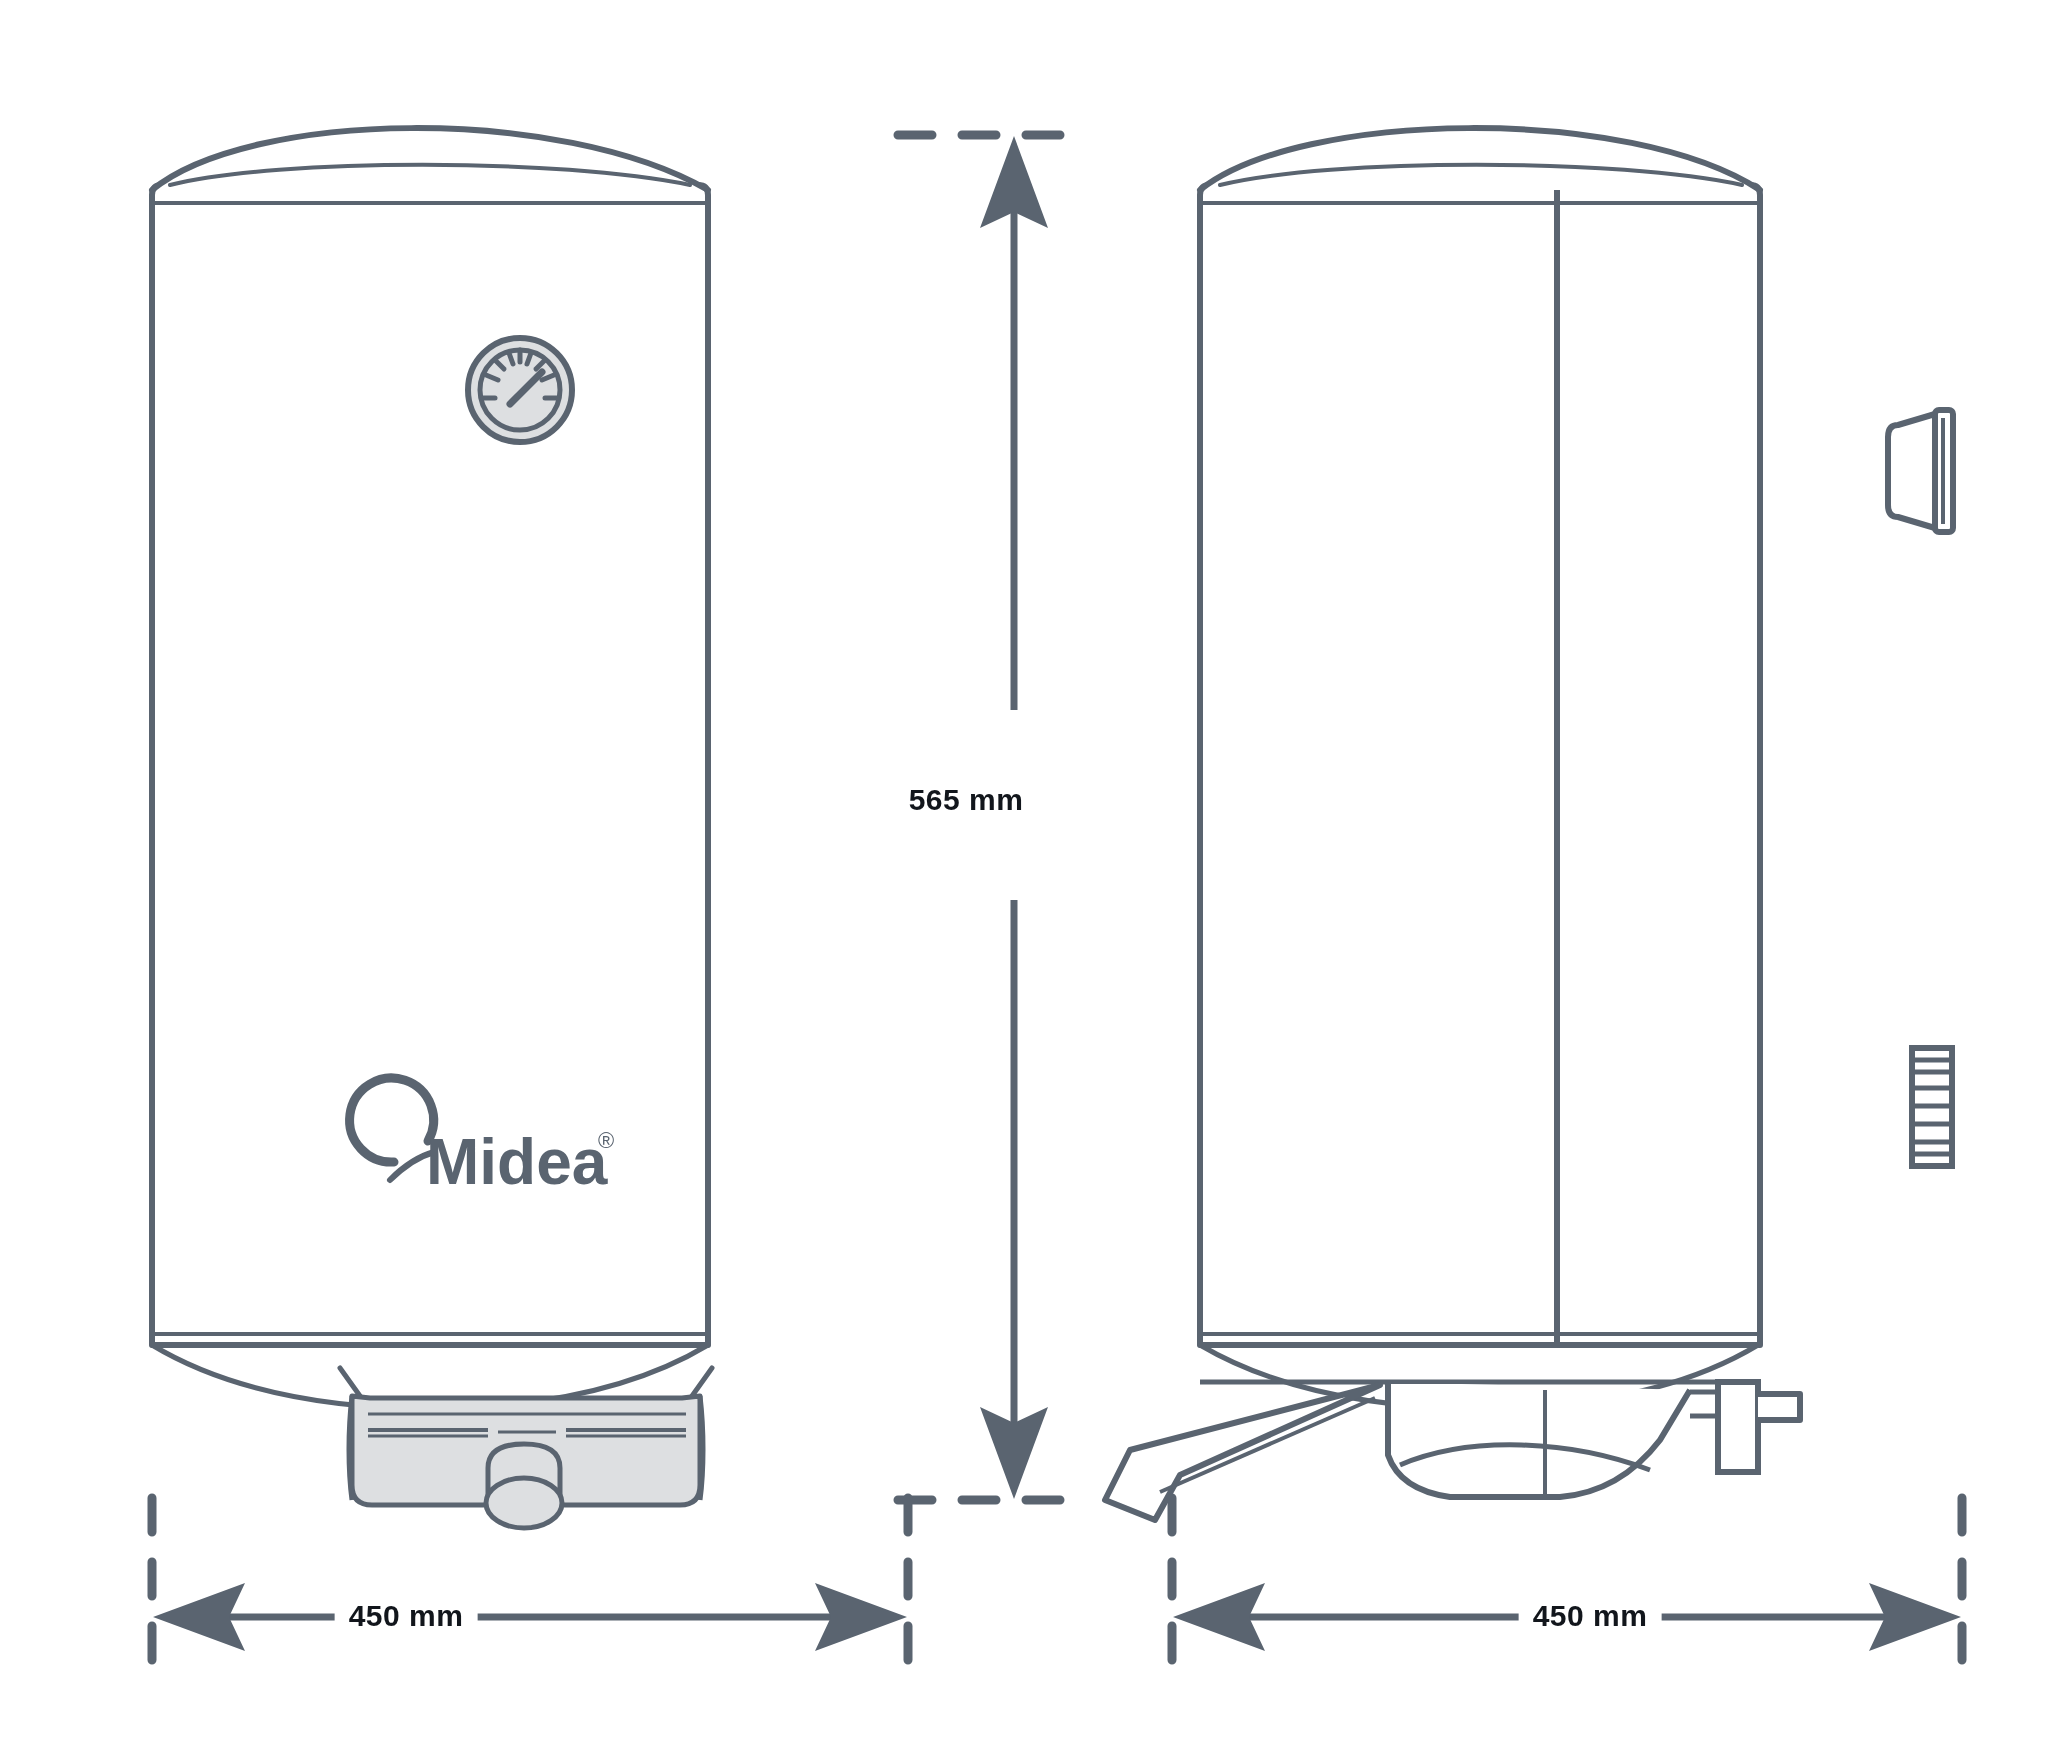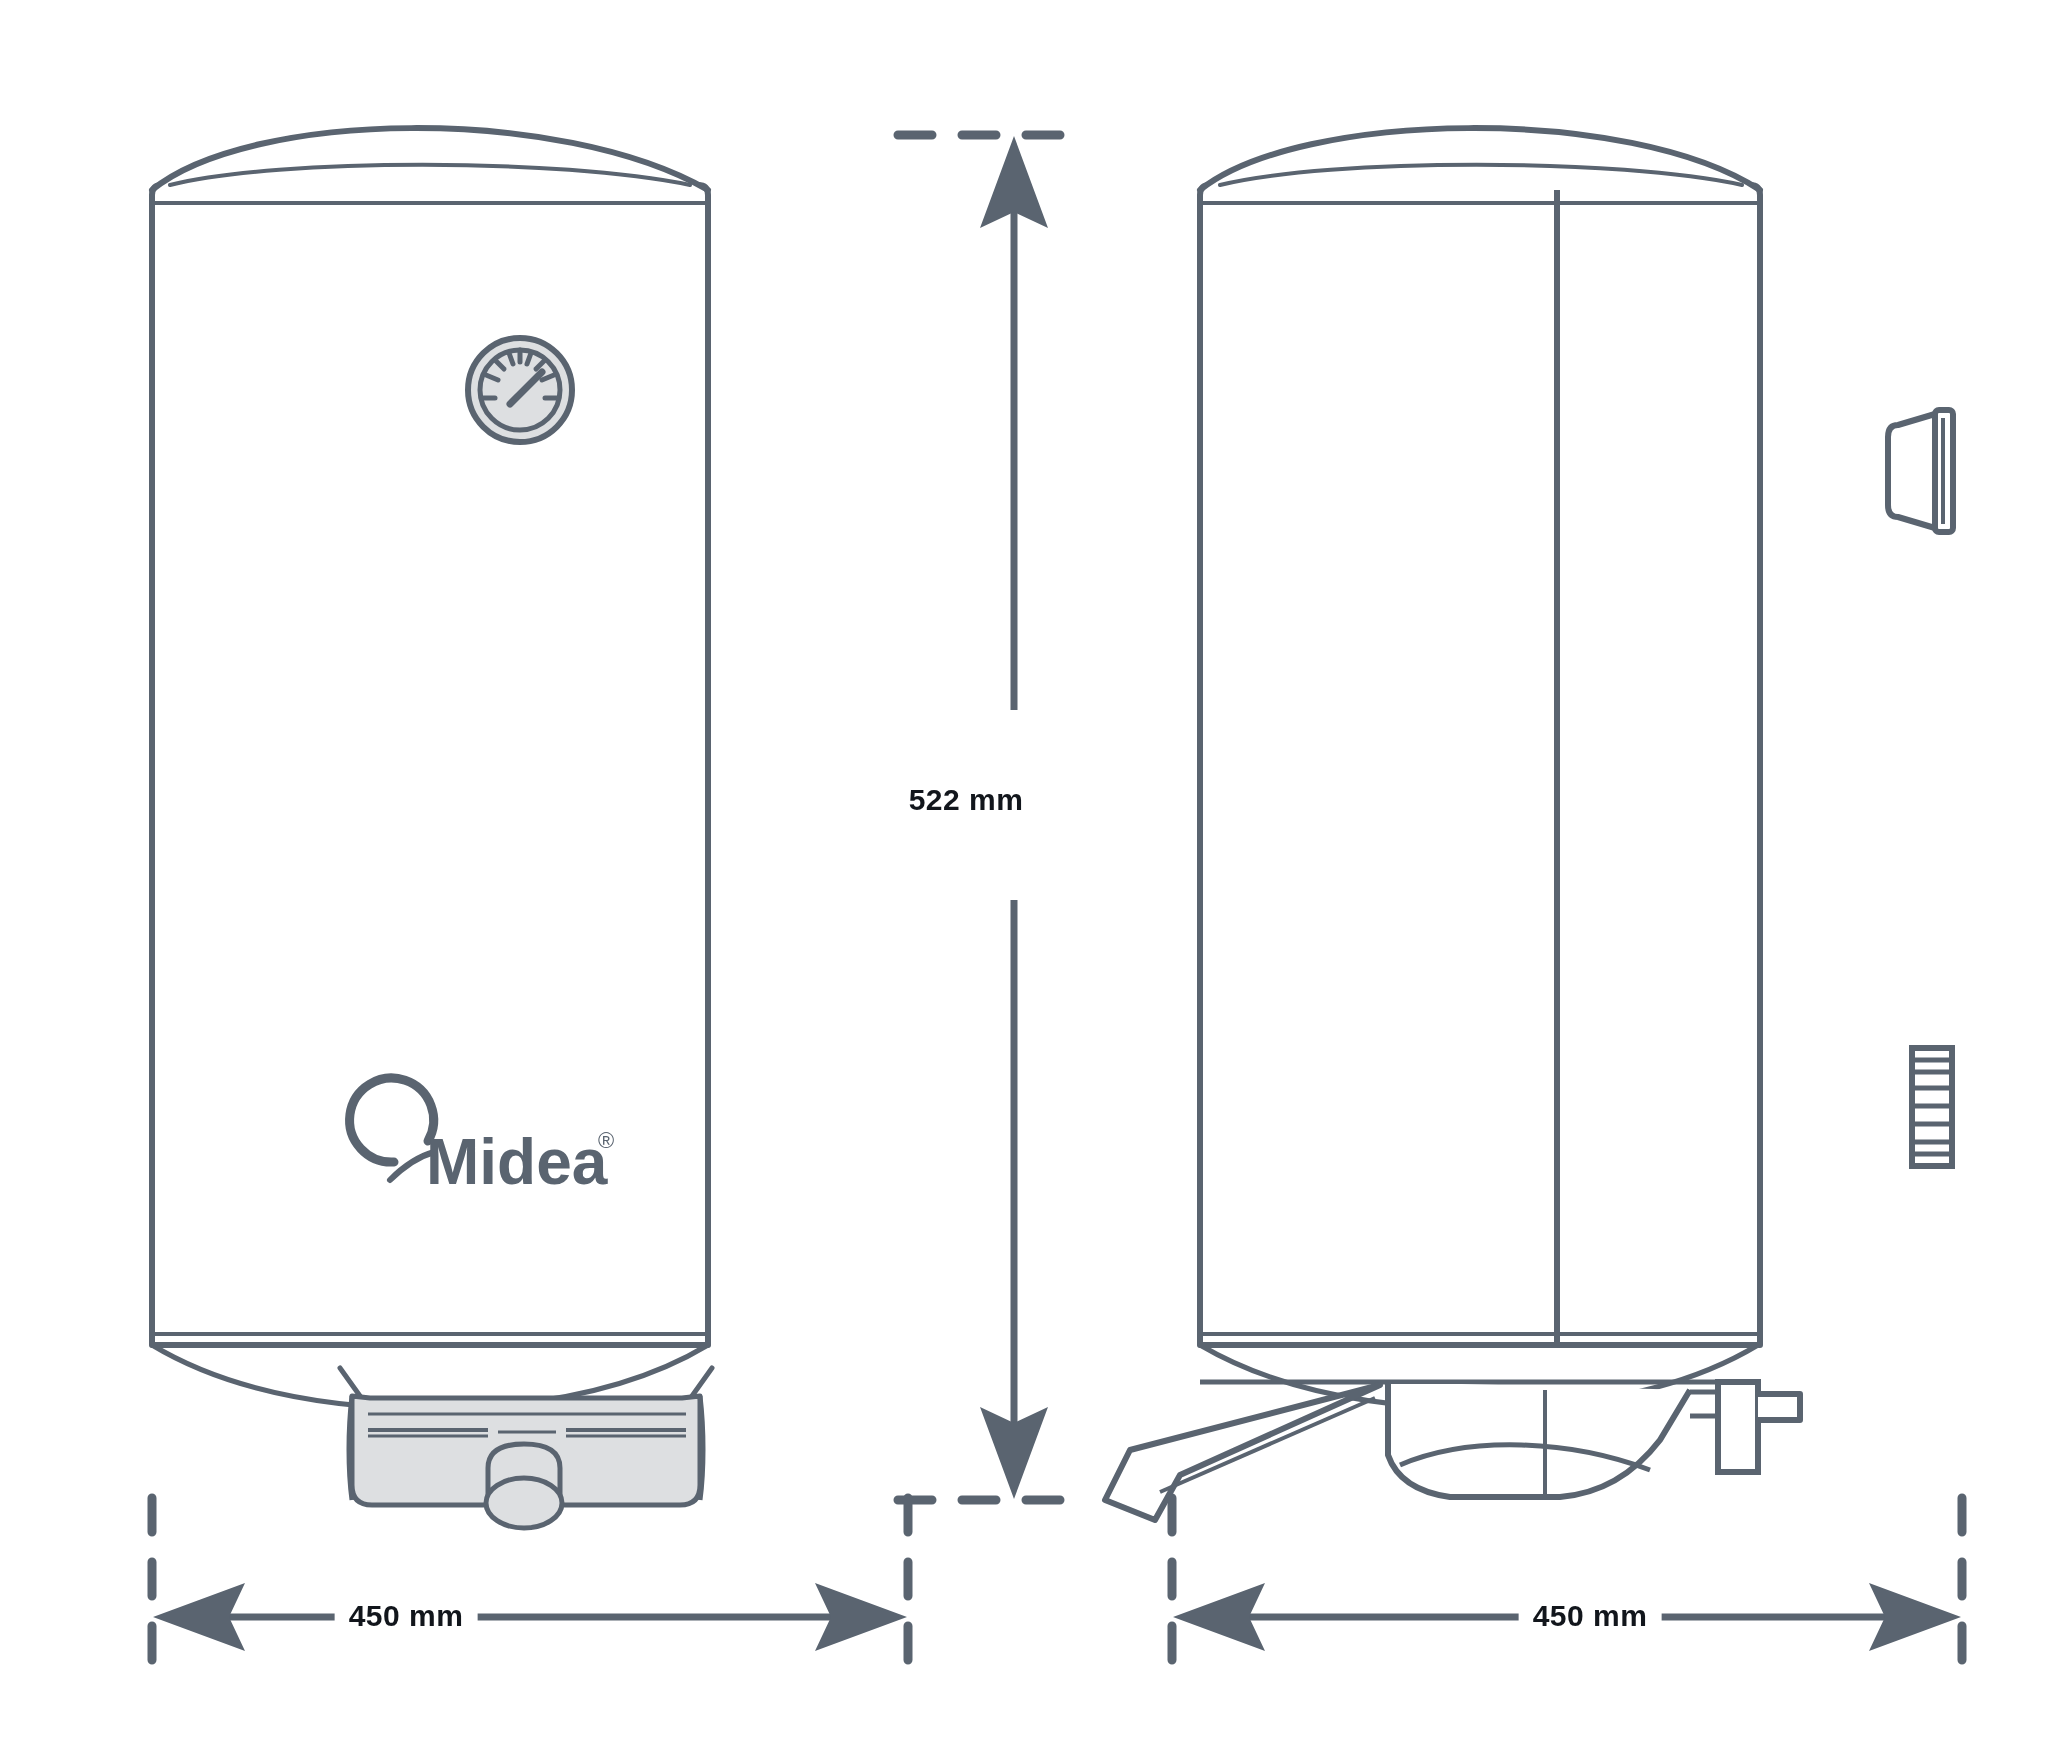--- a/index.html
+++ b/index.html
@@ -220,19 +220,19 @@
     <g>
       <line x1="1172" y1="1498" x2="1172" y2="1660" stroke="#5a6470" stroke-width="9" stroke-linecap="round" stroke-dasharray="34 30"></line>
       <line x1="1962" y1="1498" x2="1962" y2="1660" stroke="#5a6470" stroke-width="9" stroke-linecap="round" stroke-dasharray="34 30"></line>
       <line x1="1212" y1="1617" x2="1922" y2="1617" stroke="#5a6470" stroke-width="7"></line>
       <path d="M1173 1617 L 1265 1583 L 1249 1617 L 1265 1651 Z" fill="#5a6470"></path>
       <path d="M1961 1617 L 1869 1583 L 1885 1617 L 1869 1651 Z" fill="#5a6470"></path>
     </g>
 
   </svg>
 
-  <div class="dim-label" id="label-height">522 mm</div>
+  <div class="dim-label" id="label-height">565 mm</div>
 
   <div class="dim-label" id="label-width-front">450 mm</div>
 
   <div class="dim-label" id="label-width-side">450 mm</div>
 
 </div>
 
 </body></html>

